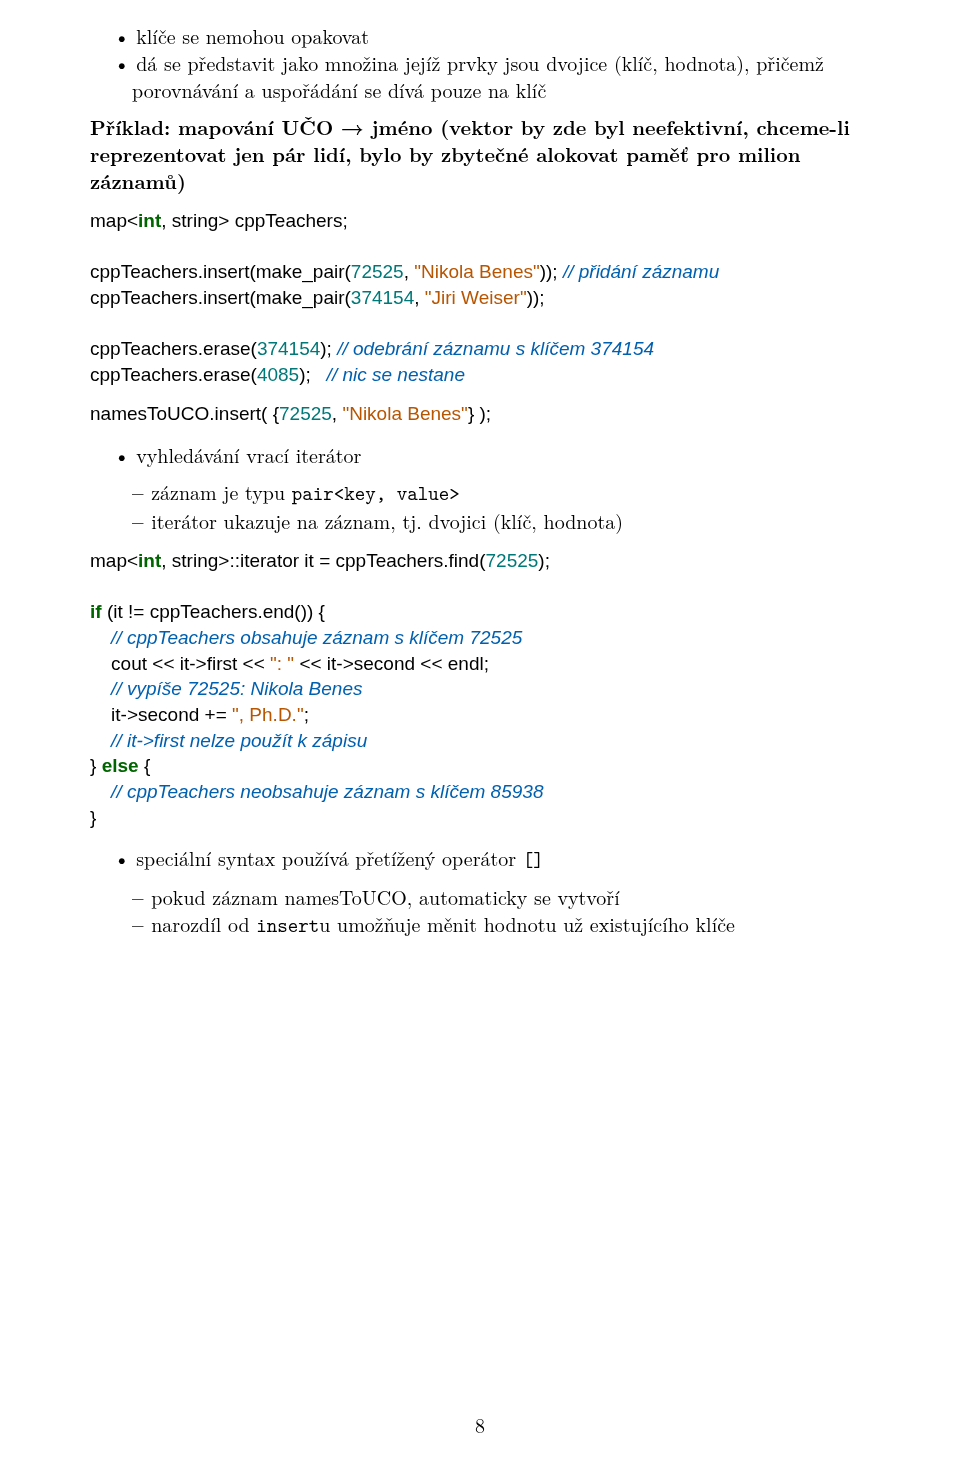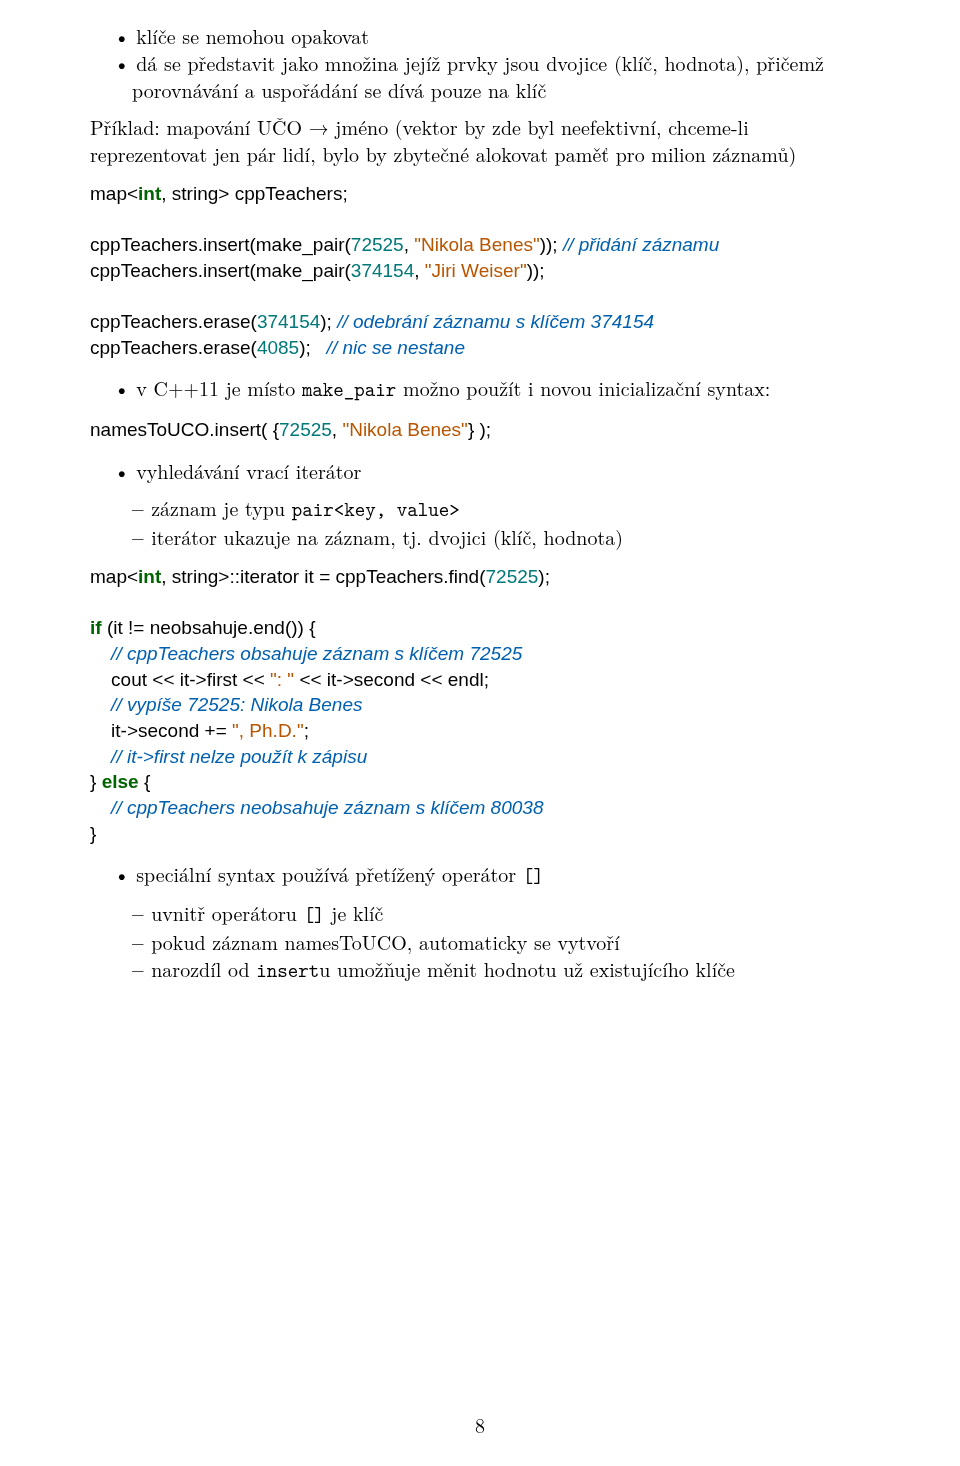--- a/index.html
+++ b/index.html
@@ -33,20 +33,21 @@
     padding-left: 64px;
     margin: 0 0 10px 0;
   }
   ul.level2 > li::before {
     content: "– ";
     margin-left: -22px;
     font-weight: bold;
   }
   .para {
     margin: 6px 0 12px 0;
+    font-weight: bold;
   }
   pre.code {
     font-family: Liberation Sans, sans-serif;
     font-size: 19px;
     white-space: pre;
     margin: 14px 0 14px 0;
     line-height: 1.35;
   }
   .mono {
     font-family: "Latin Modern Mono", "CMU Typewriter Text", "Courier New", monospace;
@@ -79,50 +80,46 @@
   </div>
 
   <pre class="code"><span>map&lt;</span><span class="kw">int</span><span>, string&gt; cppTeachers;</span>
 
 <span>cppTeachers.insert(make_pair(</span><span class="num">72525</span><span>, </span><span class="str">"Nikola Benes"</span><span>)); </span><span class="cmt">// přidání záznamu</span>
 <span>cppTeachers.insert(make_pair(</span><span class="num">374154</span><span>, </span><span class="str">"Jiri Weiser"</span><span>));</span>
 
 <span>cppTeachers.erase(</span><span class="num">374154</span><span>); </span><span class="cmt">// odebrání záznamu s klíčem 374154</span>
 <span>cppTeachers.erase(</span><span class="num">4085</span><span>);   </span><span class="cmt">// nic se nestane</span></pre>
 
-  <ul class="level1">
-    <li><span>v C++11 je místo </span><span class="mono">make_pair</span><span> možno použít i novou inicializační syntax:</span></li>
-  </ul>
 
   <pre class="code"><span>namesToUCO.insert( {</span><span class="num">72525</span><span>, </span><span class="str">"Nikola Benes"</span><span>} );</span></pre>
 
   <ul class="level1">
     <li><span>vyhledávání vrací iterátor</span></li>
   </ul>
   <ul class="level2">
     <li><span>záznam je typu </span><span class="mono">pair&lt;key, value&gt;</span></li>
     <li><span>iterátor ukazuje na záznam, tj. dvojici (klíč, hodnota)</span></li>
   </ul>
 
   <pre class="code"><span>map&lt;</span><span class="kw">int</span><span>, string&gt;::iterator it = cppTeachers.find(</span><span class="num">72525</span><span>);</span>
 
-<span class="kw">if</span><span> (it != neobsahuje.end()) {</span>
+<span class="kw">if</span><span> (it != cppTeachers.end()) {</span>
 <span class="cmt">    // cppTeachers obsahuje záznam s klíčem 72525</span>
 <span>    cout &lt;&lt; it-&gt;first &lt;&lt; </span><span class="str">": "</span><span> &lt;&lt; it-&gt;second &lt;&lt; endl;</span>
 <span class="cmt">    // vypíše 72525: Nikola Benes</span>
 <span>    it-&gt;second += </span><span class="str">", Ph.D."</span><span>;</span>
 <span class="cmt">    // it-&gt;first nelze použít k zápisu</span>
 <span>} </span><span class="kw">else</span><span> {</span>
-<span class="cmt">    // cppTeachers neobsahuje záznam s klíčem 80038</span>
+<span class="cmt">    // cppTeachers neobsahuje záznam s klíčem 85938</span>
 <span>}</span></pre>
 
   <ul class="level1">
     <li><span>speciální syntax používá přetížený operátor </span><span class="mono">[]</span></li>
   </ul>
   <ul class="level2">
-    <li><span>uvnitř operátoru </span><span class="mono">[]</span><span> je klíč</span></li>
     <li><span>pokud záznam namesToUCO, automaticky se vytvoří</span></li>
     <li><span>narozdíl od </span><span class="mono">insert</span><span>u umožňuje měnit hodnotu už existujícího klíče</span></li>
   </ul>
 
 
   <div class="pagenum"><span>8</span></div>
 </div>
 
 </body></html>

